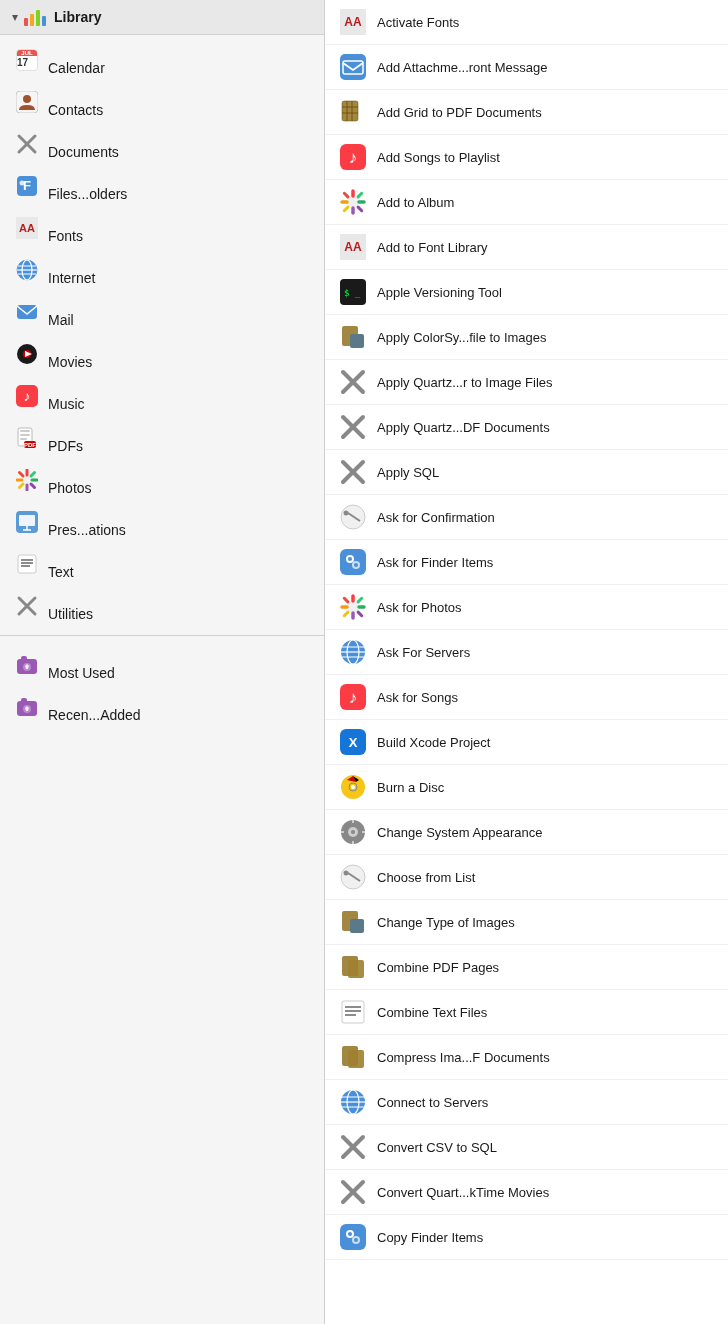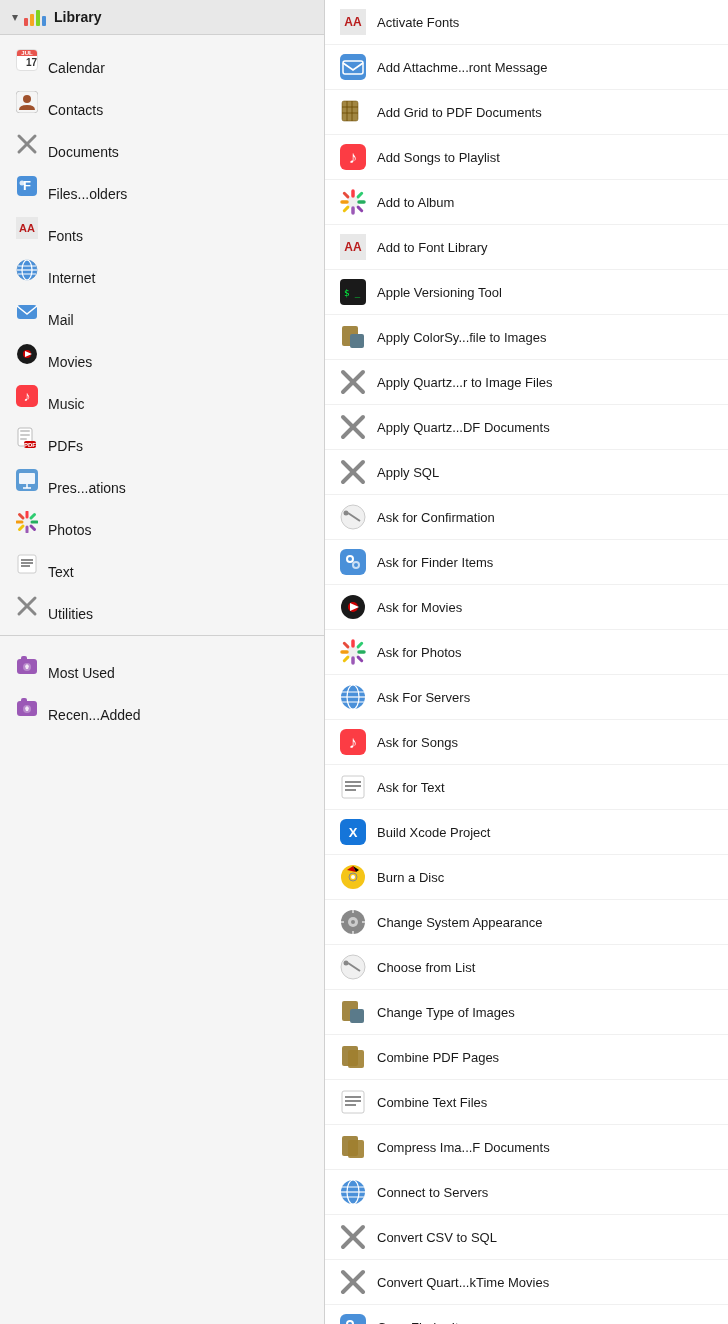--- a/index.html
+++ b/index.html
@@ -147,21 +147,21 @@
     }
 
     .icon-calendar {
       background: white;
       border: 1px solid #e0e0e0;
       border-radius: 4px;
       width: 22px;
       height: 22px;
       display: flex;
       flex-direction: column;
-      align-items: flex-end;
+      align-items: flex-start;
       overflow: hidden;
     }
     .cal-top {
       width: 100%;
       background: #e8554e;
       height: 6px;
       display: flex;
       align-items: center;
       justify-content: center;
       font-size: 6px;
@@ -296,49 +296,49 @@
           <rect x="8" y="14" width="12" height="7" rx="2" fill="#cc0000"></rect>
           <text x="14" y="20" text-anchor="middle" fill="white" font-size="6" font-weight="bold">PDF</text>
         </svg>
       </div>
       <span class="item-label">PDFs</span>
     </li>
 
     <li class="sidebar-item">
       <div class="icon">
         <svg width="22" height="22" viewBox="0 0 22 22">
-          <rect width="22" height="22" rx="4" fill="#5b9bd5"></rect>
-          <rect x="3" y="4" width="16" height="11" rx="1" fill="white" opacity="0.9"></rect>
-          <line x1="11" y1="15" x2="11" y2="19" stroke="white" stroke-width="1.5"></line>
-          <line x1="7" y1="19" x2="15" y2="19" stroke="white" stroke-width="1.5"></line>
-        </svg>
-      </div>
-      <span class="item-label">Pres...ations</span>
-    </li>
-
-    <li class="sidebar-item">
-      <div class="icon">
-        <svg width="22" height="22" viewBox="0 0 22 22">
           <circle cx="11" cy="11" r="5" fill="#f0f0f0"></circle>
           <path d="M11 1 L11 6" stroke="#fc3c44" stroke-width="3" stroke-linecap="round"></path>
           <path d="M11 16 L11 21" stroke="#9b59b6" stroke-width="3" stroke-linecap="round"></path>
           <path d="M1 11 L6 11" stroke="#f39c12" stroke-width="3" stroke-linecap="round"></path>
           <path d="M16 11 L21 11" stroke="#27ae60" stroke-width="3" stroke-linecap="round"></path>
           <path d="M3.5 3.5 L7 7" stroke="#e74c3c" stroke-width="3" stroke-linecap="round"></path>
           <path d="M15 15 L18.5 18.5" stroke="#8e44ad" stroke-width="3" stroke-linecap="round"></path>
           <path d="M18.5 3.5 L15 7" stroke="#2ecc71" stroke-width="3" stroke-linecap="round"></path>
           <path d="M7 15 L3.5 18.5" stroke="#f1c40f" stroke-width="3" stroke-linecap="round"></path>
         </svg>
       </div>
       <span class="item-label">Photos</span>
     </li>
 
     <li class="sidebar-item">
       <div class="icon">
         <svg width="22" height="22" viewBox="0 0 22 22">
+          <rect width="22" height="22" rx="4" fill="#5b9bd5"></rect>
+          <rect x="3" y="4" width="16" height="11" rx="1" fill="white" opacity="0.9"></rect>
+          <line x1="11" y1="15" x2="11" y2="19" stroke="white" stroke-width="1.5"></line>
+          <line x1="7" y1="19" x2="15" y2="19" stroke="white" stroke-width="1.5"></line>
+        </svg>
+      </div>
+      <span class="item-label">Pres...ations</span>
+    </li>
+
+    <li class="sidebar-item">
+      <div class="icon">
+        <svg width="22" height="22" viewBox="0 0 22 22">
           <rect x="2" y="2" width="18" height="18" rx="2" fill="white" stroke="#ccc"></rect>
           <line x1="5" y1="7" x2="17" y2="7" stroke="#666" stroke-width="1.5"></line>
           <line x1="5" y1="10" x2="17" y2="10" stroke="#666" stroke-width="1.5"></line>
           <line x1="5" y1="13" x2="14" y2="13" stroke="#666" stroke-width="1.5"></line>
         </svg>
       </div>
       <span class="item-label">Text</span>
     </li>
 
     <li class="sidebar-item">
@@ -516,30 +516,20 @@
           <rect width="26" height="26" rx="6" fill="#4a90d9"></rect>
           <circle cx="10" cy="10" r="4" fill="white"></circle>
           <circle cx="10" cy="10" r="2" fill="#4a90d9"></circle>
           <circle cx="16" cy="16" r="4" fill="white" opacity="0.7"></circle>
           <circle cx="16" cy="16" r="2" fill="#4a90d9"></circle>
         </svg>
       </div>
       <span class="action-label">Ask for Finder Items</span>
     </li>
 
-    <li class="action-item">
-      <div class="action-icon">
-        <svg width="26" height="26" viewBox="0 0 26 26">
-          <circle cx="13" cy="13" r="12" fill="#1a1a1a"></circle>
-          <circle cx="13" cy="13" r="5" fill="#cc0000"></circle>
-          <polygon points="10,9 19,13 10,17" fill="white"></polygon>
-        </svg>
-      </div>
-      <span class="action-label">Ask for Movies</span>
-    </li>
 
     <li class="action-item">
       <div class="action-icon">
         <svg width="26" height="26" viewBox="0 0 26 26">
           <circle cx="13" cy="13" r="6" fill="#f0f0f0"></circle>
           <path d="M13 2 L13 7" stroke="#fc3c44" stroke-width="3.5" stroke-linecap="round"></path>
           <path d="M13 19 L13 24" stroke="#9b59b6" stroke-width="3.5" stroke-linecap="round"></path>
           <path d="M2 13 L7 13" stroke="#f39c12" stroke-width="3.5" stroke-linecap="round"></path>
           <path d="M19 13 L24 13" stroke="#27ae60" stroke-width="3.5" stroke-linecap="round"></path>
           <path d="M4.3 4.3 L7.9 7.9" stroke="#e74c3c" stroke-width="3" stroke-linecap="round"></path>
@@ -567,31 +557,20 @@
     <li class="action-item">
       <div class="action-icon">
         <svg width="26" height="26" viewBox="0 0 26 26">
           <rect width="26" height="26" rx="6" fill="#fc3c44"></rect>
           <text x="13" y="19" text-anchor="middle" fill="white" font-size="17">♪</text>
         </svg>
       </div>
       <span class="action-label">Ask for Songs</span>
     </li>
 
-    <li class="action-item">
-      <div class="action-icon">
-        <svg width="26" height="26" viewBox="0 0 26 26">
-          <rect x="2" y="2" width="22" height="22" rx="2" fill="white" stroke="#ccc"></rect>
-          <line x1="5" y1="8" x2="21" y2="8" stroke="#666" stroke-width="1.5"></line>
-          <line x1="5" y1="12" x2="21" y2="12" stroke="#666" stroke-width="1.5"></line>
-          <line x1="5" y1="16" x2="16" y2="16" stroke="#666" stroke-width="1.5"></line>
-        </svg>
-      </div>
-      <span class="action-label">Ask for Text</span>
-    </li>
 
     <li class="action-item">
       <div class="action-icon">
         <svg width="26" height="26" viewBox="0 0 26 26">
           <rect width="26" height="26" rx="6" fill="#1575d9"></rect>
           <text x="13" y="18" text-anchor="middle" fill="white" font-size="13" font-weight="bold">X</text>
         </svg>
       </div>
       <span class="action-label">Build Xcode Project</span>
     </li>

